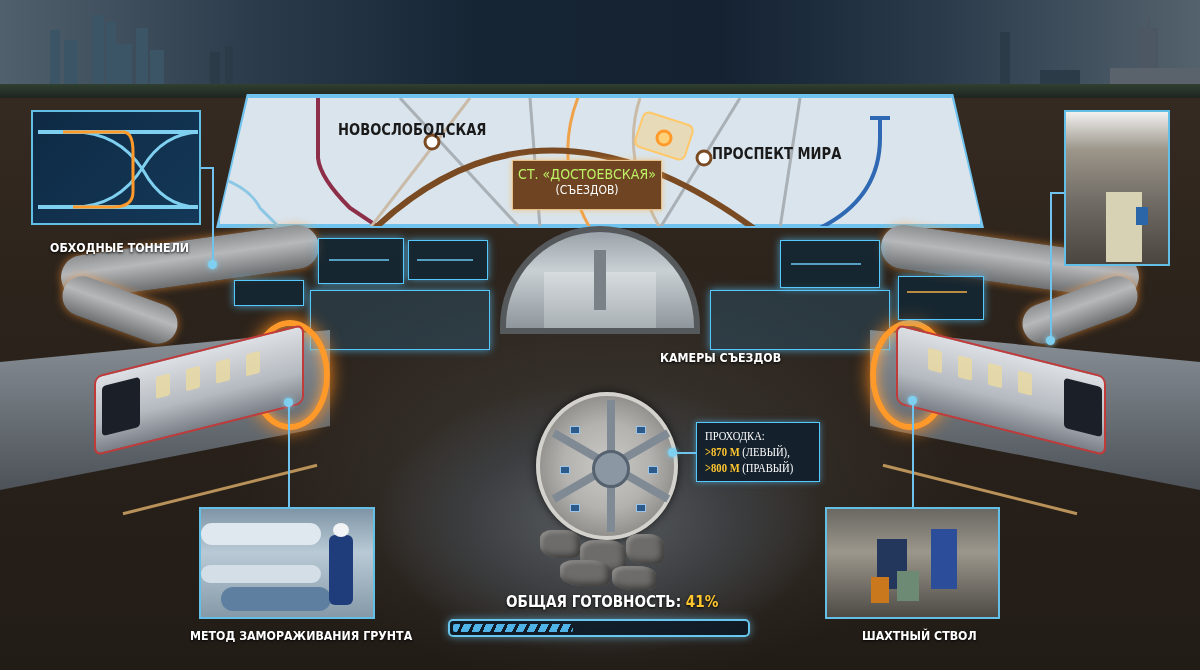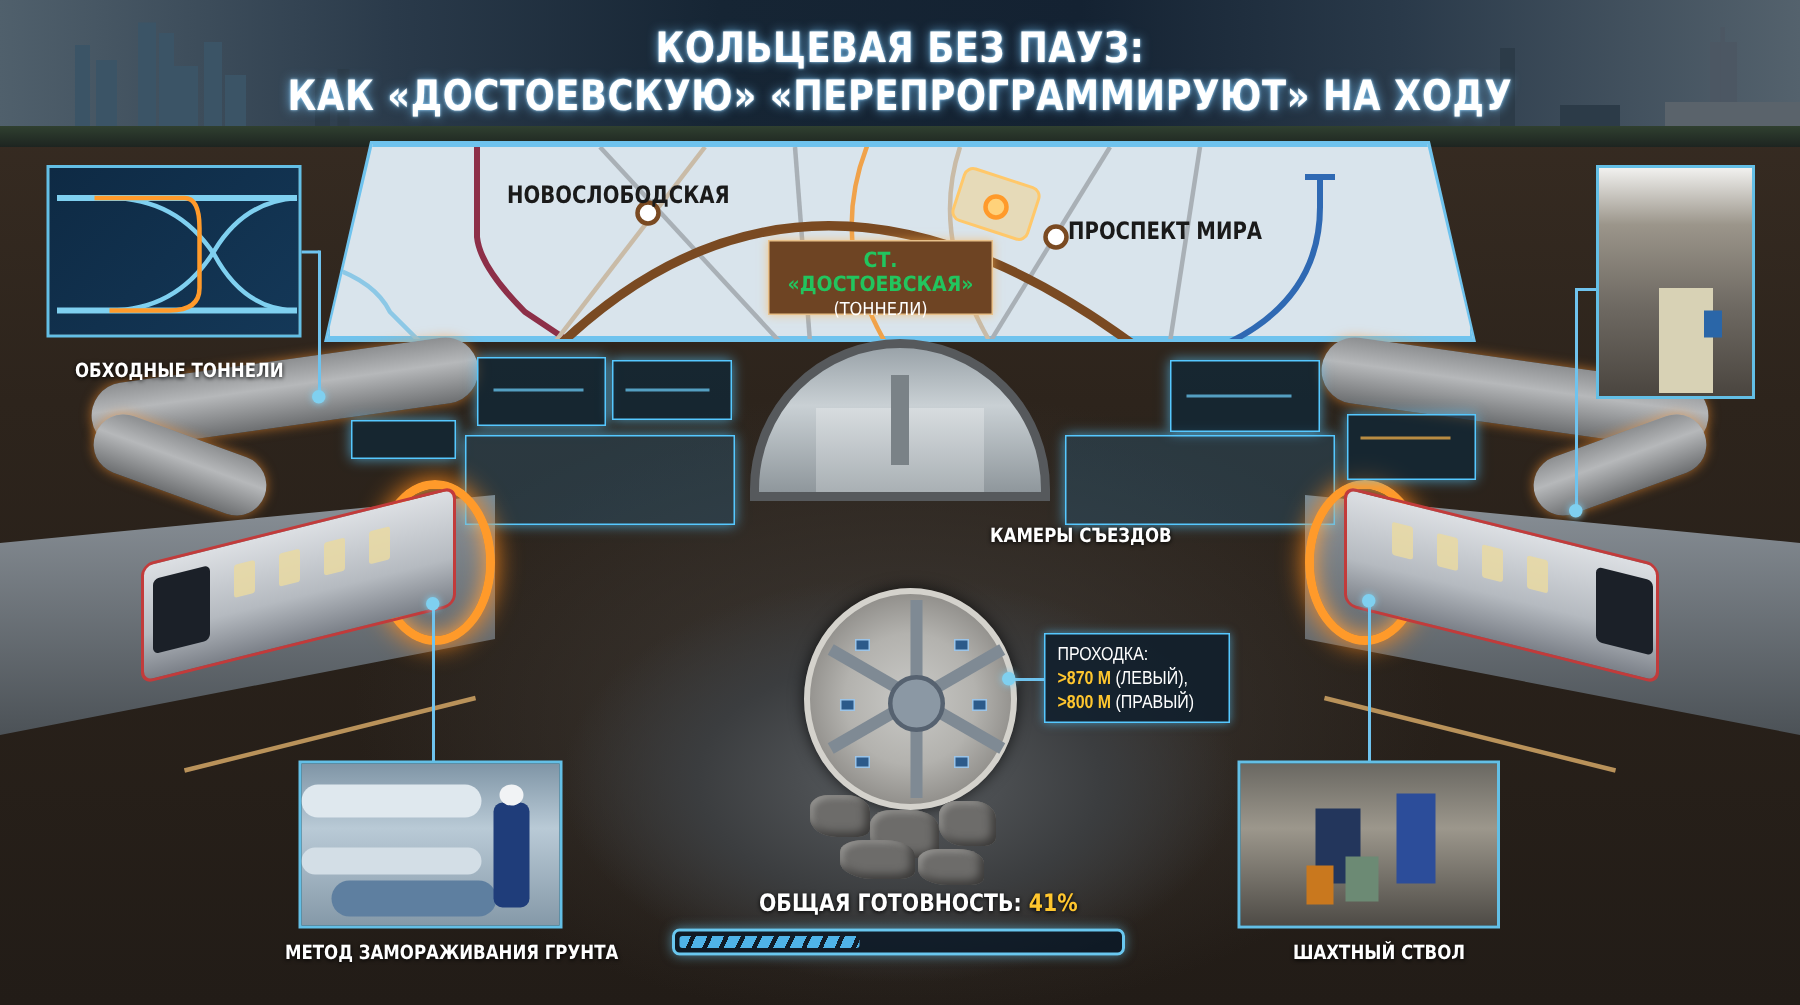--- a/index.html
+++ b/index.html
@@ -24,21 +24,21 @@
   
   .map{position:absolute;left:218px;top:96px;width:764px;height:130px;
     clip-path:polygon(0 100%, 4% 0, 96% 0, 100% 100%);
     background:#d9e4ec;border:2px solid #6fc3ee;}
   .map-frame{position:absolute;left:216px;top:94px;width:768px;height:134px;
     clip-path:polygon(0 100%, 4% 0, 96% 0, 100% 100%);background:#6fc3ee}
   .map svg{position:absolute;left:0;top:0}
   .map-label{position:absolute;color:#1a1a1a;font-weight:bold;font-size:16px;font-family:"DejaVu Sans","Liberation Sans",sans-serif;transform:scaleX(0.82);transform-origin:left center;white-space:nowrap}
   .station-tag{position:absolute;left:512px;top:160px;width:150px;height:50px;background:#6e4423;border:1px solid #e8c089;
     text-align:center;box-shadow:0 0 6px rgba(255,180,80,0.6)}
-  .station-tag .n{display:block;font-size:14px;font-weight:bold;margin-top:5px;color:#22c55e}
+  .station-tag .n{display:block;font-size:14px;font-weight:normal;margin-top:5px;color:#bef264}
   .station-tag .s{display:block;font-size:12px;color:#fff;margin-top:1px}
   
   .tube{position:absolute;border-radius:40px;background:linear-gradient(180deg,#8d8f91 0%,#b6b8ba 40%,#6d6f71 100%);box-shadow:0 0 8px rgba(255,150,50,0.6)}
   .glow-ring{position:absolute;border-radius:50%;border:6px solid #ff9a2a;box-shadow:0 0 18px #ff8a1a,inset 0 0 14px #ffa040}
   .track-tunnel{position:absolute;background:linear-gradient(180deg,#8a9198 0%,#4c5257 100%);}
   .train{position:absolute;border-radius:8px;background:linear-gradient(180deg,#dcdfe3 0%,#b5bac0 60%,#7b8088 100%);border:2px solid #c23b3b}
   .train .front{position:absolute;background:#1b2028;border-radius:4px}
   .train .win{position:absolute;background:#e9d9a2;opacity:0.85;border-radius:2px}
   .rail{position:absolute;height:3px;background:#b9925a}
   
@@ -58,21 +58,21 @@
   
   .tbm{position:absolute;left:536px;top:392px;width:142px;height:148px;border-radius:50%;
     background:radial-gradient(circle,#c9c9c6 0%,#b3b2ae 45%,#8f8d89 75%,#6c6a66 100%);border:4px solid #d4d2cc;box-shadow:0 0 10px rgba(0,0,0,0.7)}
   .tbm .spoke{position:absolute;left:67px;top:4px;width:8px;height:132px;background:#7f8a94;transform-origin:50% 50%}
   .tbm .hub{position:absolute;left:52px;top:54px;width:38px;height:38px;border-radius:50%;background:#8b98a4;border:3px solid #566270}
   .tbm .cut{position:absolute;width:10px;height:8px;background:#2c5a8a;border:1px solid #9bc4e8}
   .tbm-label{position:absolute;right:calc(1200px - 520px);top:440px;text-align:right;font-weight:bold;font-size:13px;line-height:16px;
     font-family:"DejaVu Sans","Liberation Sans",sans-serif;text-shadow:0 1px 3px #000}
   .tbm-label span{display:block;transform:scaleX(0.85);transform-origin:right center}
   .progress-box{position:absolute;left:696px;top:422px;width:124px;height:60px;border:1px solid #56c8ff;background:rgba(15,30,45,0.85);
-    box-shadow:0 0 6px rgba(86,200,255,0.6);padding:5px 0 0 8px;font-size:12.5px;line-height:16px;font-family:Liberation Sans, sans-serif}
+    box-shadow:0 0 6px rgba(86,200,255,0.6);padding:5px 0 0 8px;font-size:12.5px;line-height:16px;font-family:Liberation Serif, serif}
   .progress-box div{white-space:nowrap;transform:scaleX(0.85);transform-origin:left center}
   .yel{color:#ffc62e;font-weight:bold}
   
   .rock{position:absolute;background:#6d6c6a;border-radius:30% 40% 20% 45%;box-shadow:inset -3px -3px 6px #3b3a39,inset 2px 2px 4px #9a9996}
   
   .ready-label{position:absolute;left:506px;top:592px;font-weight:bold;font-size:16px;white-space:nowrap;
     font-family:"DejaVu Sans","Liberation Sans",sans-serif;transform:scaleX(0.85);transform-origin:left center;text-shadow:0 1px 3px #000}
   .bar{position:absolute;left:448px;top:619px;width:302px;height:18px;border:2px solid #69c7ef;border-radius:5px;background:rgba(10,25,40,0.8);
     box-shadow:0 0 8px rgba(105,199,239,0.6);overflow:hidden}
   .bar .fill{position:absolute;left:3px;top:3px;height:8px;border-radius:2px;
@@ -94,24 +94,20 @@
     <div class="skyline" style="left:210px;width:10px;height:38px"></div>
     <div class="skyline" style="left:225px;width:8px;height:44px"></div>
     <div class="skyline" style="left:1000px;width:10px;height:58px"></div>
     <div class="skyline" style="left:1040px;width:40px;height:20px"></div>
     <div class="skyline" style="left:1140px;width:18px;height:62px;background:#4c5763"></div>
     <div class="skyline" style="left:1147px;width:3px;height:72px;background:#4c5763"></div>
     <div class="skyline" style="left:1110px;width:90px;height:22px;background:#5a636b"></div>
     <div class="ground-strip"></div>
   </div>
 
-  <div class="title">
-    <span class="l1">КОЛЬЦЕВАЯ БЕЗ ПАУЗ:</span>
-    <span class="l2">КАК «ДОСТОЕВСКУЮ» «ПЕРЕПРОГРАММИРУЮТ» НА ХОДУ</span>
-  </div>
 
   <div class="map-frame"></div>
   <div class="map">
     <svg width="764" height="130" viewBox="0 0 764 130">
       <path d="M0 80 Q30 90 40 110 L60 130" stroke="#8cc8e6" stroke-width="3" fill="none"></path>
       <path d="M98 0 L98 60 Q100 80 130 110 L160 130" stroke="#8d2f48" stroke-width="4" fill="none"></path>
       <path d="M150 130 L250 0" stroke="#c9bba7" stroke-width="3" fill="none"></path>
       <path d="M180 0 L300 130" stroke="#a9b0b6" stroke-width="3" fill="none"></path>
       <path d="M310 0 L320 130" stroke="#a9b0b6" stroke-width="3" fill="none"></path>
       <path d="M420 0 Q400 60 440 130" stroke="#c9bba7" stroke-width="3" fill="none"></path>
@@ -124,21 +120,21 @@
       <circle cx="212" cy="44" r="7" fill="#fff" stroke="#7a4a22" stroke-width="3"></circle>
       <circle cx="484" cy="60" r="7" fill="#fff" stroke="#7a4a22" stroke-width="3"></circle>
       <rect x="418" y="20" width="52" height="36" rx="6" fill="rgba(255,200,90,0.35)" stroke="#ffc86a" stroke-width="2" transform="rotate(18 444 38)"></rect>
       <circle cx="444" cy="40" r="7" fill="#ffd27a" stroke="#ff9a2a" stroke-width="3"></circle>
     </svg>
     <div class="map-label" style="left:118px;top:22px">НОВОСЛОБОДСКАЯ</div>
     <div class="map-label" style="left:492px;top:46px">ПРОСПЕКТ МИРА</div>
   </div>
   <div class="station-tag">
     <span class="n">СТ. «ДОСТОЕВСКАЯ»</span>
-    <span class="s">(ТОННЕЛИ)</span>
+    <span class="s">(СЪЕЗДОВ)</span>
   </div>
 
   <div class="tube" style="left:60px;top:240px;width:260px;height:44px;transform:rotate(-8deg)"></div>
   <div class="tube" style="left:60px;top:290px;width:120px;height:40px;transform:rotate(20deg)"></div>
   <div class="tube" style="left:880px;top:240px;width:260px;height:44px;transform:rotate(8deg)"></div>
   <div class="tube" style="left:1020px;top:290px;width:120px;height:40px;transform:rotate(-20deg)"></div>
 
   <div class="track-tunnel" style="left:0;top:330px;width:330px;height:160px;clip-path:polygon(0 20%,100% 0,100% 60%,0 100%)"></div>
   <div class="track-tunnel" style="left:870px;top:330px;width:330px;height:160px;clip-path:polygon(0 0,100% 20%,100% 100%,0 60%)"></div>
 

